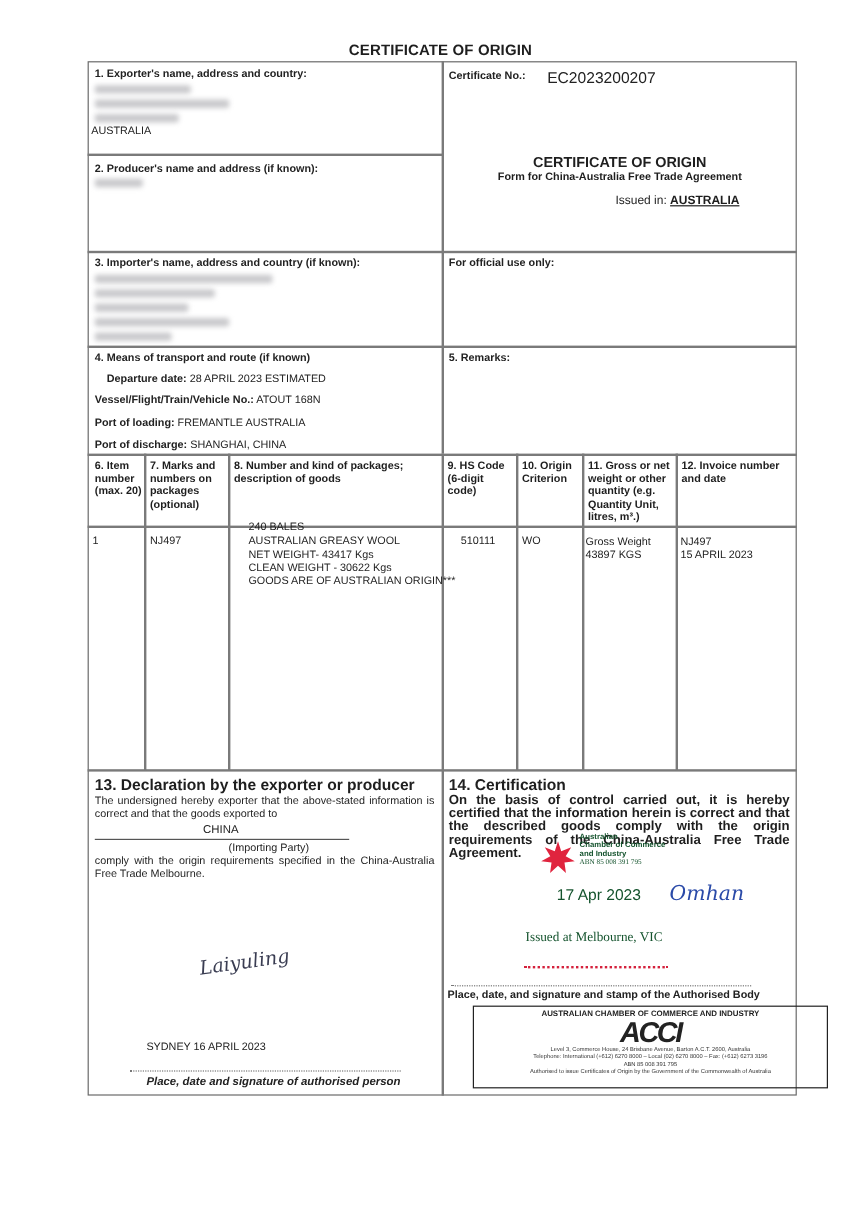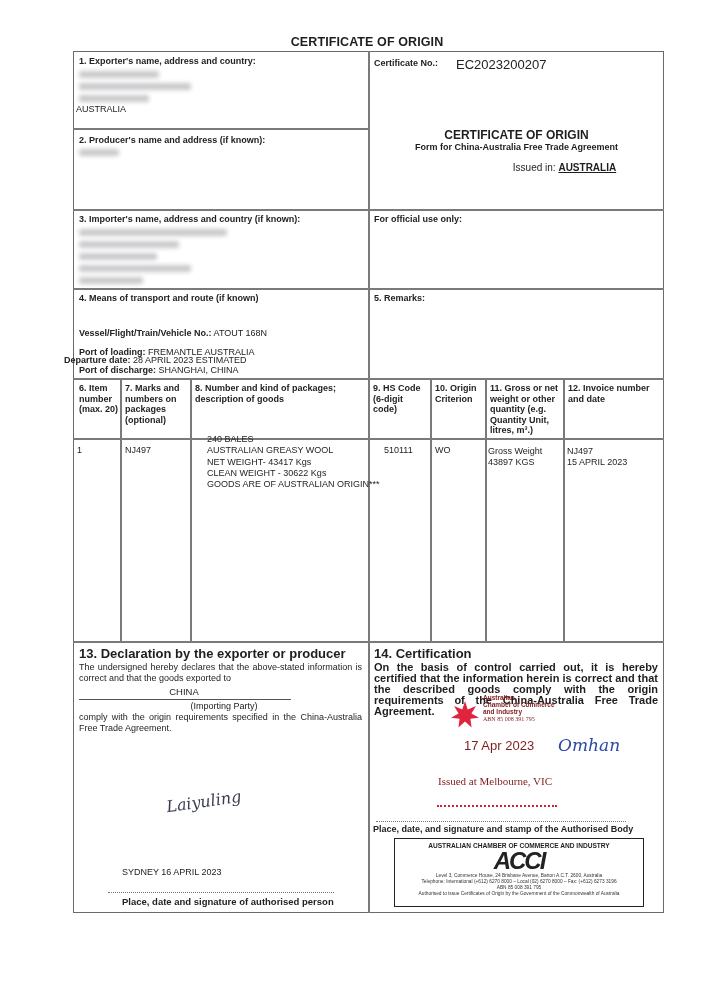--- a/index.html
+++ b/index.html
@@ -18,25 +18,25 @@
   .bt1 { top: 128px; font-size: 12px; font-weight: bold; }
   .bt2 { top: 142px; font-size: 9px; font-weight: bold; }
   .bt3 { top: 162px; font-size: 10px; margin-left: 48px; }
   .bt3 u { font-weight: bold; }
   .th { position: absolute; font-size: 9px; font-weight: bold; line-height: 10.5px; }
   .td { position: absolute; font-size: 9px; line-height: 11.3px; }
   .h13 { position: absolute; left: 79px; top: 646px; font-size: 13px; font-weight: bold; }
   .h14 { position: absolute; left: 374px; top: 646px; font-size: 13px; font-weight: bold; }
   .p13 { position: absolute; left: 79px; top: 662px; width: 283px; font-size: 9px; line-height: 11px; text-align: justify; }
   .p14 { position: absolute; left: 374px; top: 662px; width: 284px; font-size: 11px; font-weight: bold; line-height: 11px; text-align: justify; }
-  .red { color: #7f1d1d; }
+  .red { color: #14532d; }
   .dots { position: absolute; border-top: 1.5px dotted #777; }
   .sig13 { position: absolute; left: 166px; top: 792px; font-family: "DejaVu Serif", serif; font-style: italic; font-size: 16px; color: #3a3d52; transform: rotate(-8deg); }
   .sig14 { position: absolute; left: 558px; top: 735px; font-family: "DejaVu Serif", serif; font-style: italic; font-size: 17px; color: #2a4aa8; }
-  .acci-box { position: absolute; left: 394px; top: 838px; width: 250px; height: 69px; border: 1.5px solid #222; text-align: center; }
+  .acci-box { position: absolute; left: 394px; top: 838px; width: 296px; height: 69px; border: 1.5px solid #222; text-align: center; }
   .acci-t { font-size: 6.6px; font-weight: bold; margin-top: 3px; }
   .acci-logo { font-size: 24px; font-weight: bold; font-style: italic; letter-spacing: -2px; margin-top: 0px; line-height: 24px; color: #222; font-family: "Liberation Sans", sans-serif; }
   .acci-s { font-size: 4.8px; line-height: 6px; color: #333; }
 </style>
 </head>
 <body>
 
 <div class="abs title">CERTIFICATE OF ORIGIN</div>
 
 <div class="abs frame"></div>
@@ -76,21 +76,21 @@
 <div class="lbl" style="left:79px; top:214px;">3. Importer's name, address and country (if known):</div>
 <div class="blur" style="left:79px; top:229px; width:148px;"></div>
 <div class="blur" style="left:79px; top:241px; width:100px;"></div>
 <div class="blur" style="left:79px; top:253px; width:78px;"></div>
 <div class="blur" style="left:79px; top:265px; width:112px;"></div>
 <div class="blur" style="left:79px; top:277px; width:64px;"></div>
 
 <div class="lbl" style="left:374px; top:214px;">For official use only:</div>
 
 <div class="lbl" style="left:79px; top:293px;">4. Means of transport and route  (if known)</div>
-<div class="val" style="left:64px; top:310px;margin-top:45px;">
+<div class="val" style="left:89px; top:310px;">
   <b>Departure date:</b>
   <span>28 APRIL 2023  ESTIMATED</span>
 </div>
 <div class="val" style="left:79px; top:328px;">
   <b>Vessel/Flight/Train/Vehicle No.:</b>
   <span>ATOUT 168N</span>
 </div>
 <div class="val" style="left:79px; top:347px;">
   <b>Port of loading:</b>
   <span>FREMANTLE AUSTRALIA</span>
@@ -124,29 +124,29 @@
 <div class="td" style="left:488px; top:446px;">
   <div>Gross Weight</div>
   <div>43897 KGS</div>
 </div>
 <div class="td" style="left:567px; top:446px;">
   <div>NJ497</div>
   <div>15 APRIL 2023</div>
 </div>
 
 <div class="h13">13.  Declaration by the exporter or producer</div>
-<div class="p13">The undersigned hereby declares that the above-stated information is correct and that the goods exported to</div>
+<div class="p13">The undersigned hereby exporter that the above-stated information is correct and that the goods exported to</div>
 <div class="val" style="left:79px; width:210px; top:686px; text-align:center; font-size:9.5px;">CHINA</div>
 <div class="hline" style="left:79px; top:699px; width:212px; height:1px; background:#555;"></div>
 <div class="val" style="left:79px; width:290px; top:701px; text-align:center;">(Importing Party)</div>
-<div class="p13" style="top:712px;">comply with the origin requirements specified in the China-Australia Free Trade Agreement.</div>
+<div class="p13" style="top:712px;">comply with the origin requirements specified in the China-Australia Free Trade Melbourne.</div>
 <div class="sig13">Laiyuling</div>
 <div class="val" style="left:122px; top:867px;">SYDNEY 16 APRIL 2023</div>
 <div class="dots" style="left:108px; top:892px; width:226px;"></div>
-<div class="lbl" style="left:122px; top:896px; font-size:9.5px;">Place, date and signature of authorised person</div>
+<div class="lbl" style="left:122px; top:896px; font-size:9.5px;font-style:italic;">Place, date and signature of authorised person</div>
 
 <div class="h14">14. Certification</div>
 <div class="p14">On the basis of control carried out, it is hereby certified that the information herein is correct and that the described goods comply with the origin requirements of the China-Australia Free Trade Agreement.</div>
 
 <div class="abs" style="left:450px; top:694px; width:120px; height:40px;">
   <svg width="30" height="30" viewBox="0 0 30 30" style="position:absolute; left:0; top:6px;">
     <polygon points="15,1 17.7,9.4 26,6 21.4,13.6 29,17.8 20.4,18.8 21.6,27.5 15,21.5 8.4,27.5 9.6,18.8 1,17.8 8.6,13.6 4,6 12.3,9.4" fill="#e0243e"></polygon>
   </svg>
   <div class="red" style="position:absolute; left:33px; top:0; font-size:6.5px; font-weight:bold; line-height:7px;">Australian</div>
   <div class="red" style="position:absolute; left:33px; top:7px; font-size:6.5px; font-weight:bold; line-height:7px;">Chamber of Commerce</div>

